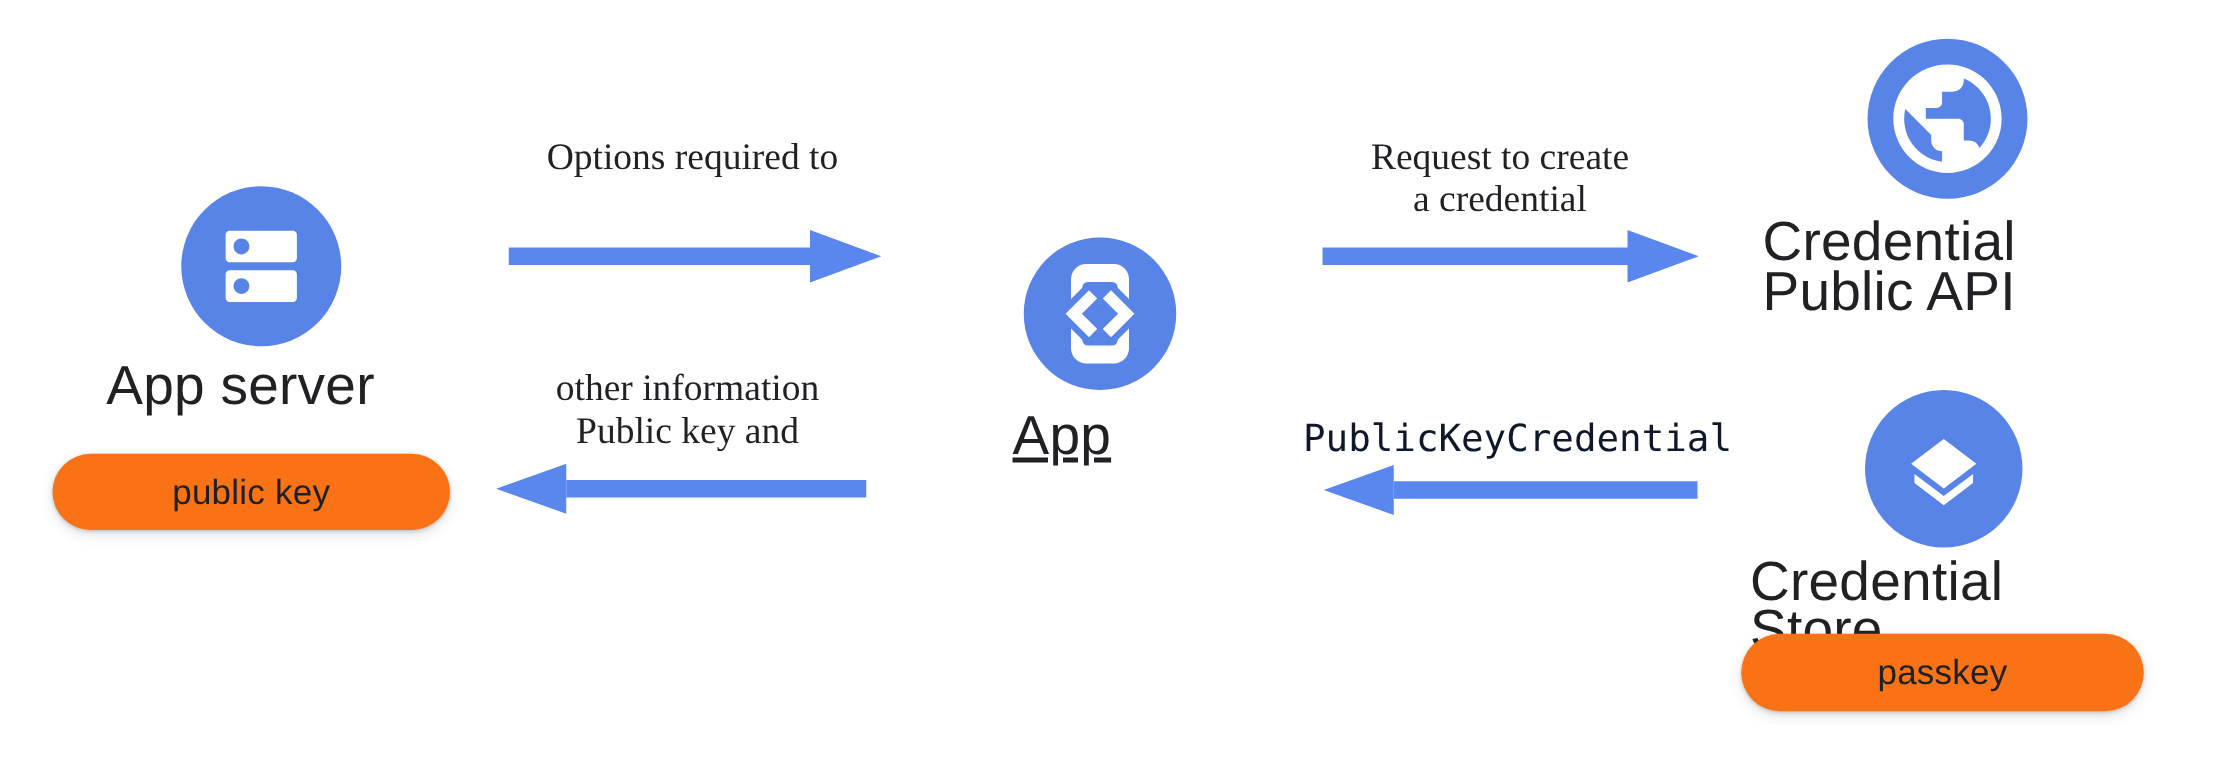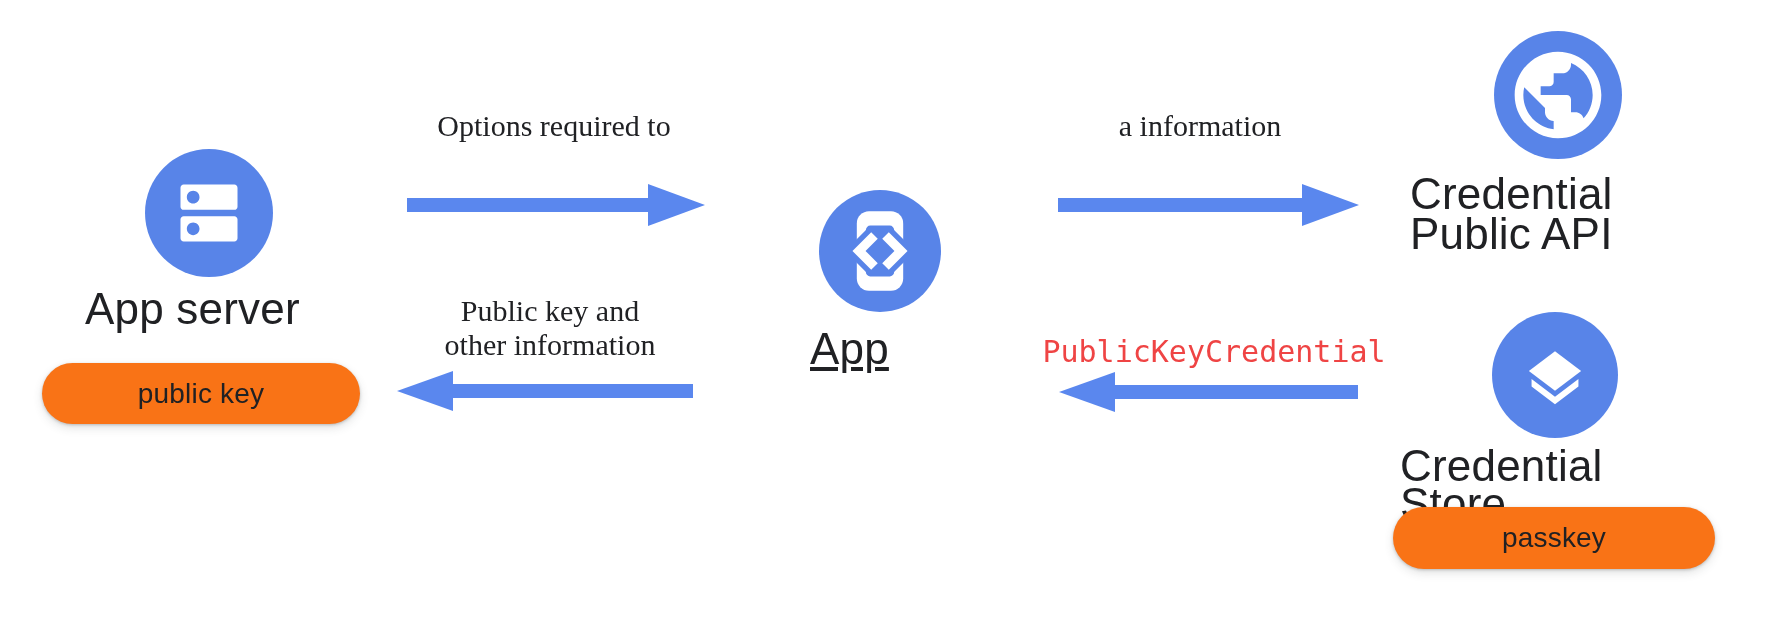--- a/index.html
+++ b/index.html
@@ -14,21 +14,21 @@
   .node-label{
     position:absolute;text-align:left;font-size:44px;font-weight:500;
     line-height:38px;color:#202124;letter-spacing:0.2px;
   }
   .arrow-label{
     position:absolute;text-align:center;font-size:30px;font-weight:400;
     line-height:34px;color:#202124;font-family:Liberation Serif, serif;
   }
   .mono-label{
     position:absolute;text-align:center;font-size:30px;font-weight:400;
-    line-height:34px;color:#ef4444;font-family:"DejaVu Sans Mono",monospace;
+    line-height:34px;color:#0f172a;font-family:"DejaVu Sans Mono",monospace;
   }
   .pill{
     position:absolute;background:#f97316;border-radius:32px;
     display:flex;align-items:center;justify-content:center;
     font-size:28px;font-weight:500;color:#202124;letter-spacing:0.2px;
     box-shadow:0 1px 3px rgba(60,64,67,.28), 0 4px 10px rgba(60,64,67,.15);
   }
   .shaft{position:absolute;height:14px;background:#5A87EE;}
   .head-right{
     position:absolute;width:0;height:0;
@@ -58,42 +58,43 @@
     <span>public key</span>
   </div>
 
   <div class="arrow-label" style="left:394px;top:109px;width:320px;">
     <div>Options required to</div>
   </div>
   <div class="shaft" style="left:407px;top:198px;width:243px;"></div>
   <div class="head-right" style="left:648px;top:184px;"></div>
 
   <div class="arrow-label" style="left:390px;top:294px;width:320px;">
+    <div>other information</div>
     <div>Public key and</div>
-    <div>other information</div>
   </div>
   <div class="head-left" style="left:397px;top:371px;"></div>
   <div class="shaft" style="left:453px;top:384px;width:240px;"></div>
 
   <div class="circle" style="left:819px;top:190px;width:122px;height:122px;">
     <span style="display:flex;">
       <svg viewBox="0 0 48 48" width="106" height="106" aria-hidden="true">
         <rect x="13.5" y="6" width="21" height="36" rx="5.5" fill="#ffffff"></rect>
         <rect x="17.6" y="12.5" width="12.8" height="23" rx="2" fill="#5884E8"></rect>
         <polyline points="21.5,17 14.5,24 21.5,31" fill="none" stroke="#5884E8" stroke-width="9"></polyline>
         <polyline points="26.5,17 33.5,24 26.5,31" fill="none" stroke="#5884E8" stroke-width="9"></polyline>
         <polyline points="21.5,17 14.5,24 21.5,31" fill="none" stroke="#ffffff" stroke-width="4.2"></polyline>
         <polyline points="26.5,17 33.5,24 26.5,31" fill="none" stroke="#ffffff" stroke-width="4.2"></polyline>
       </svg>
     </span>
   </div>
   <div class="node-label" style="left:810px;top:330px;width:140px;text-decoration:underline;">App</div>
 
   <div class="arrow-label" style="left:1040px;top:109px;width:320px;">
-    <div>a information</div>
+    <div>Request to create</div>
+    <div>a credential</div>
   </div>
   <div class="shaft" style="left:1058px;top:198px;width:246px;"></div>
   <div class="head-right" style="left:1302px;top:184px;"></div>
 
   <div class="mono-label" style="left:1034px;top:335px;width:360px;">PublicKeyCredential</div>
   <div class="head-left" style="left:1059px;top:372px;"></div>
   <div class="shaft" style="left:1115px;top:385px;width:243px;"></div>
 
   <div class="circle" style="left:1494px;top:31px;width:128px;height:128px;">
     <span style="display:flex;">

